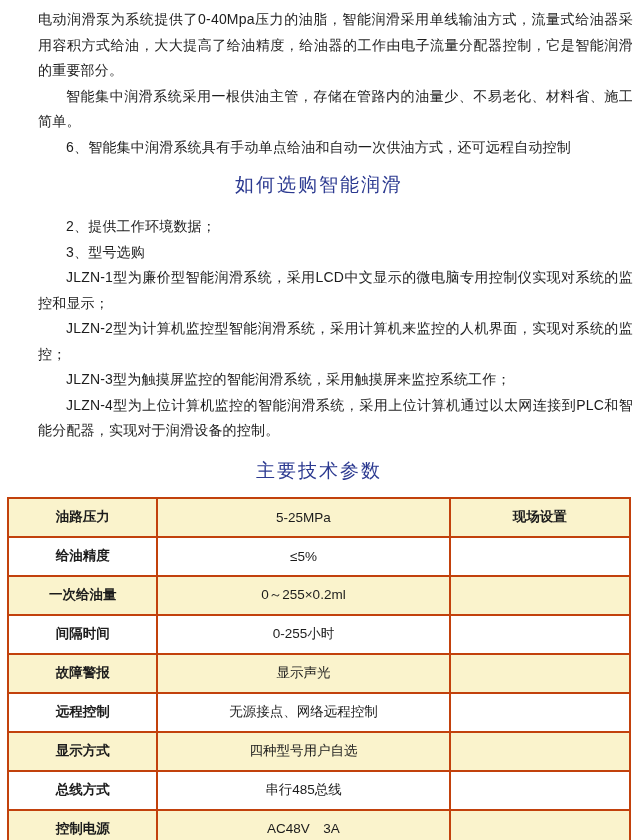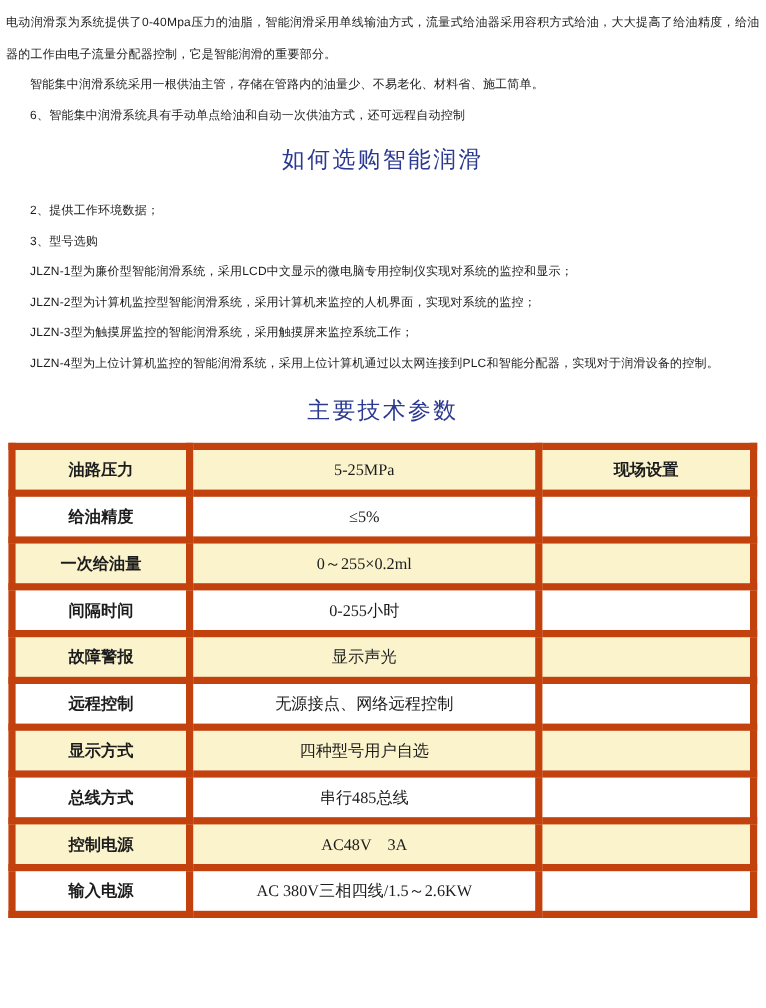--- a/index.html
+++ b/index.html
@@ -10,24 +10,25 @@
     color: #1c1c1c;
   }
   .page {
     width: 638px;
     height: 840px;
     overflow: hidden;
     background: #ffffff;
     padding: 7px 5px 0 5px;
   }
   .body-text {
-    font-size: 10px;
+    font-size: 14px;
     line-height: 25.5px;
     text-align: justify;
     letter-spacing: 0.2px;
+    margin-left: 33px;
   }
   p.indent { text-indent: 2em; }
   p.no-indent { text-indent: 0; }
   .section-title {
     font-size: 19px;
     line-height: 26px;
     font-weight: normal;
     text-align: center;
     color: var(--heading, #2B3990);
     letter-spacing: 2px;
@@ -35,29 +36,28 @@
   #sec1-title { margin: 12px 0 16px 0; }
   #sec2-title { margin: 14px 0 0 0; }
   table.tech-table {
     width: 624px;
     margin: 13px auto 0 auto;
     border-collapse: collapse;
     border: 2px solid #2e2e2e;
     table-layout: fixed;
   }
   table.tech-table td {
-    border: 6px solid #c2410c;
+    border: 2px solid #c2410c;
     height: 39px;
     text-align: center;
     vertical-align: middle;
     font-size: 13.5px;
     background: #ffffff;
     overflow: hidden;
     white-space: nowrap;
-    font-family: Liberation Serif, serif;
   }
   table.tech-table col.c1 { width: 24%; }
   table.tech-table col.c2 { width: 47%; }
   table.tech-table col.c3 { width: 29%; }
   table.tech-table tr:nth-child(odd) td { background: var(--row-highlight, #FAF3CC); }
   td.param { font-weight: bold; }
   td.note  { font-weight: bold; }
 </style>
 </head>
 <body>

